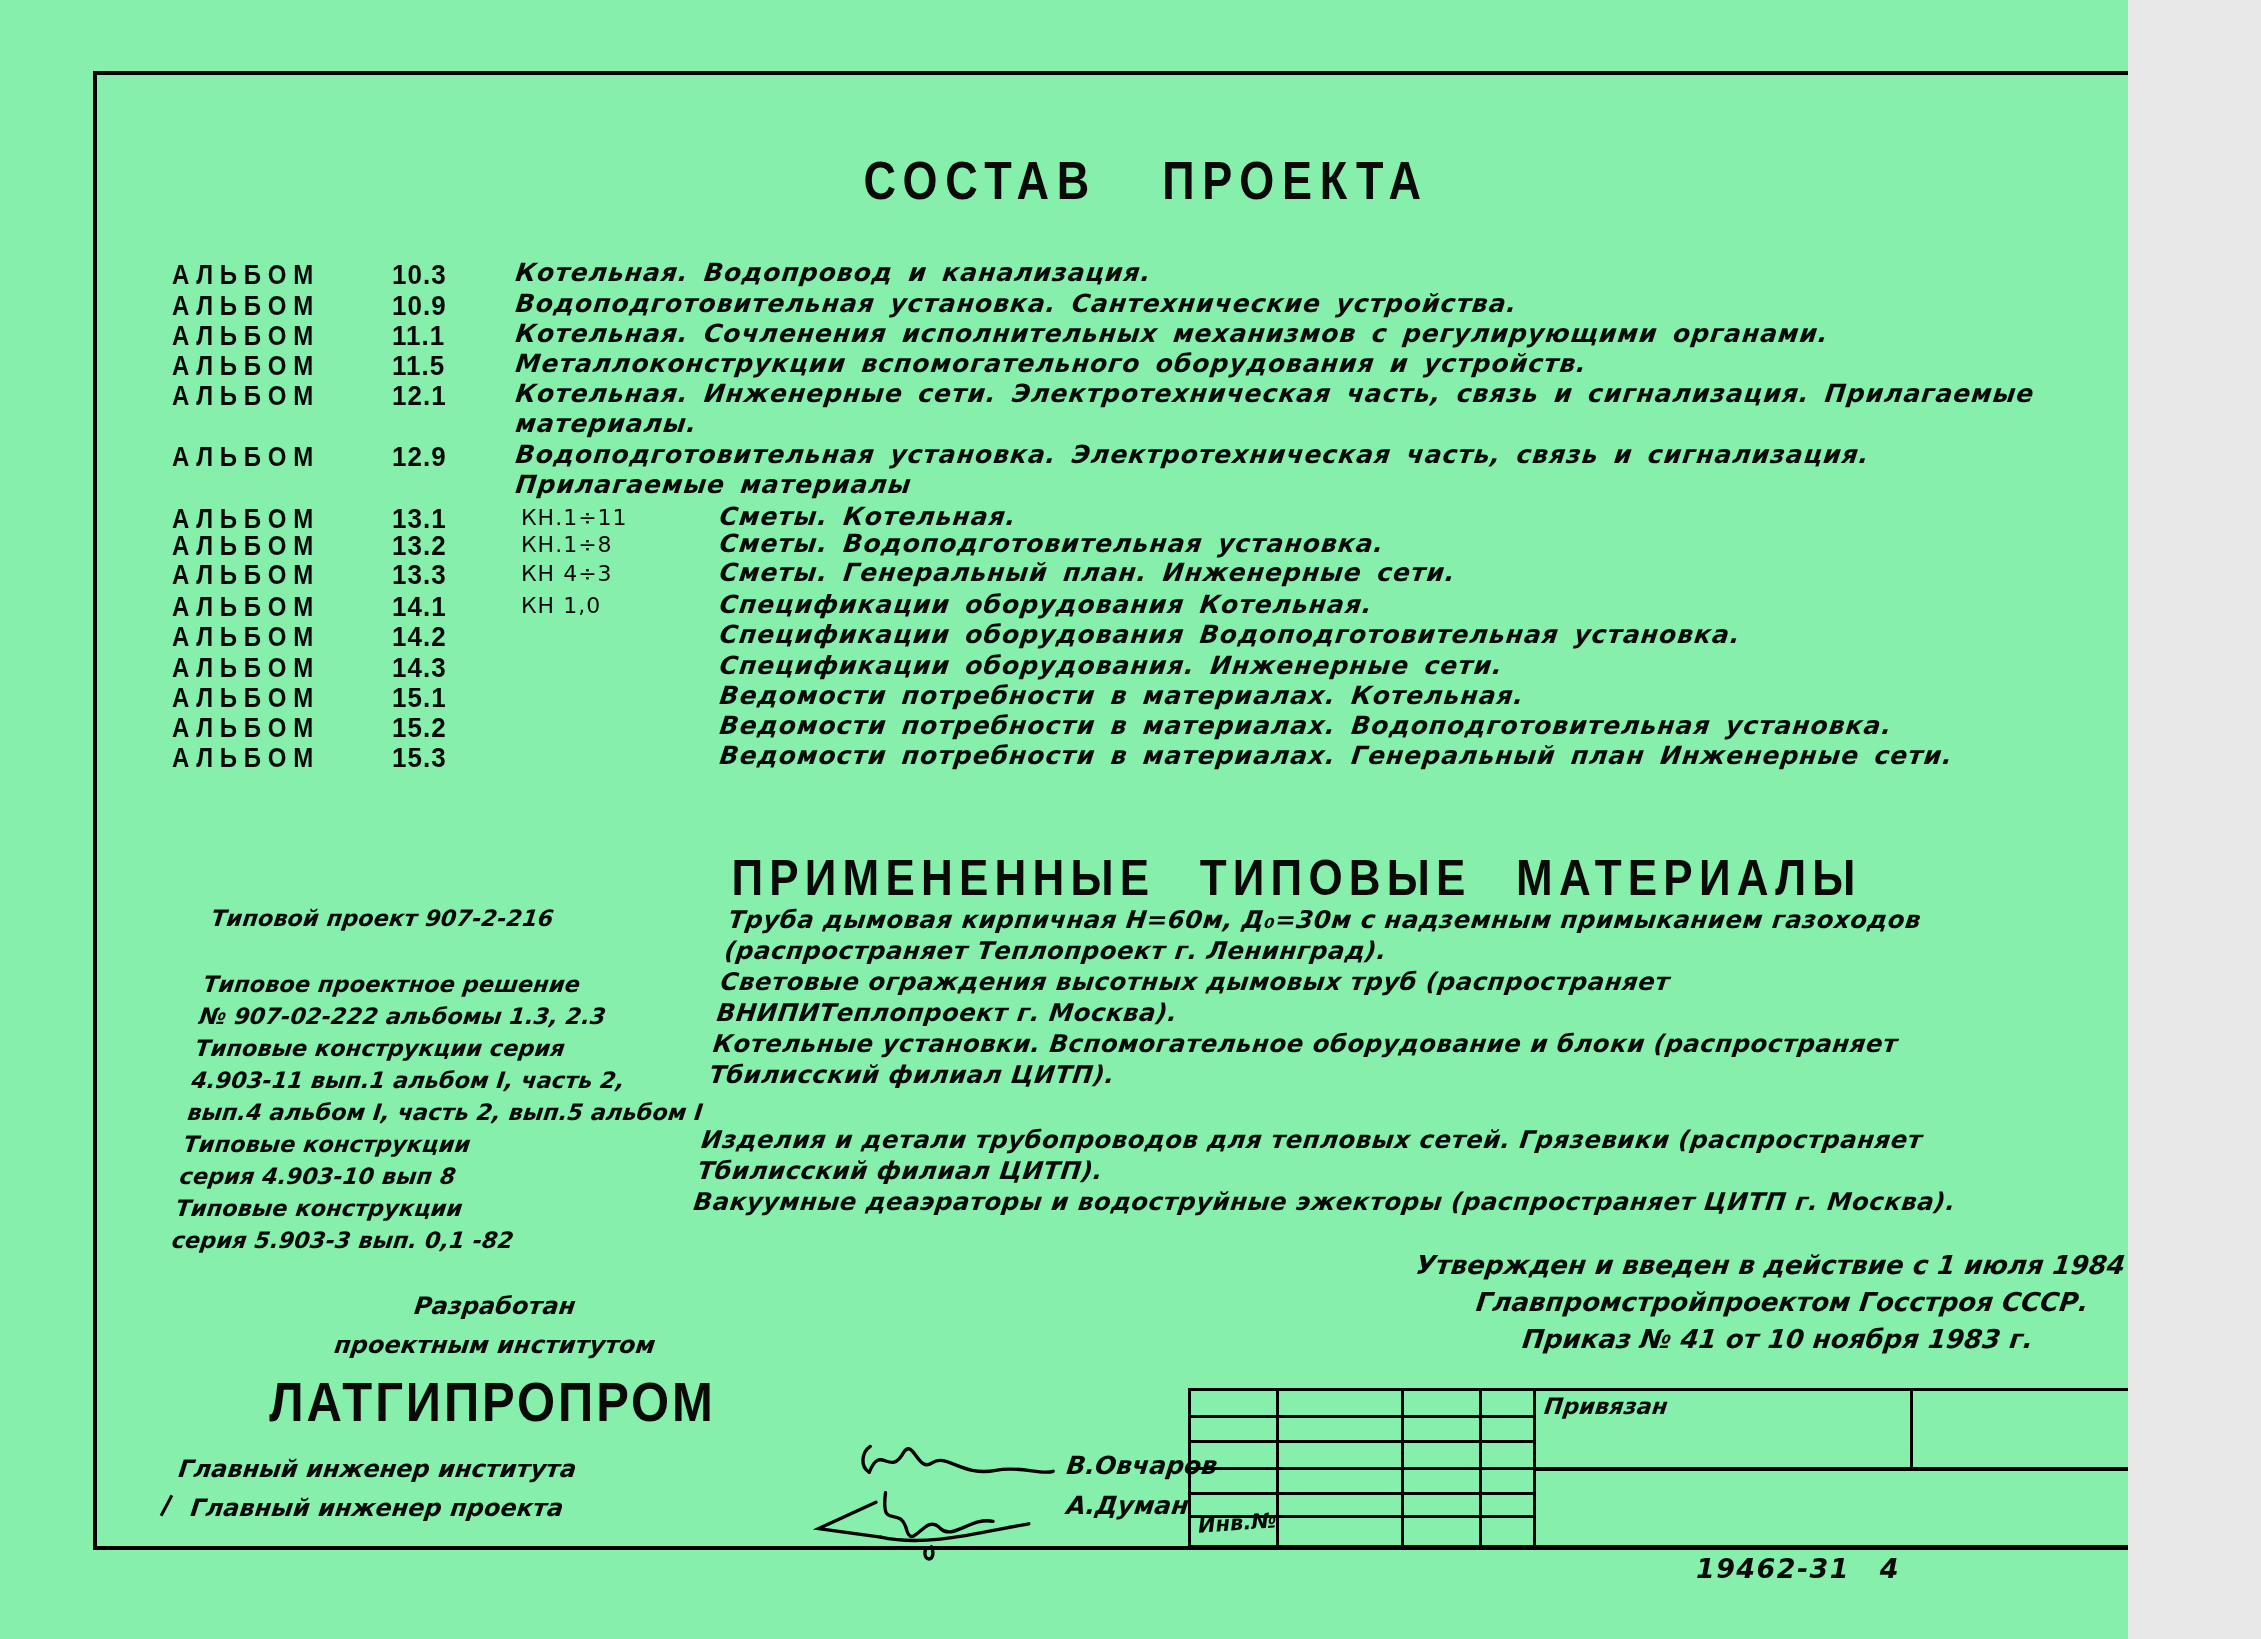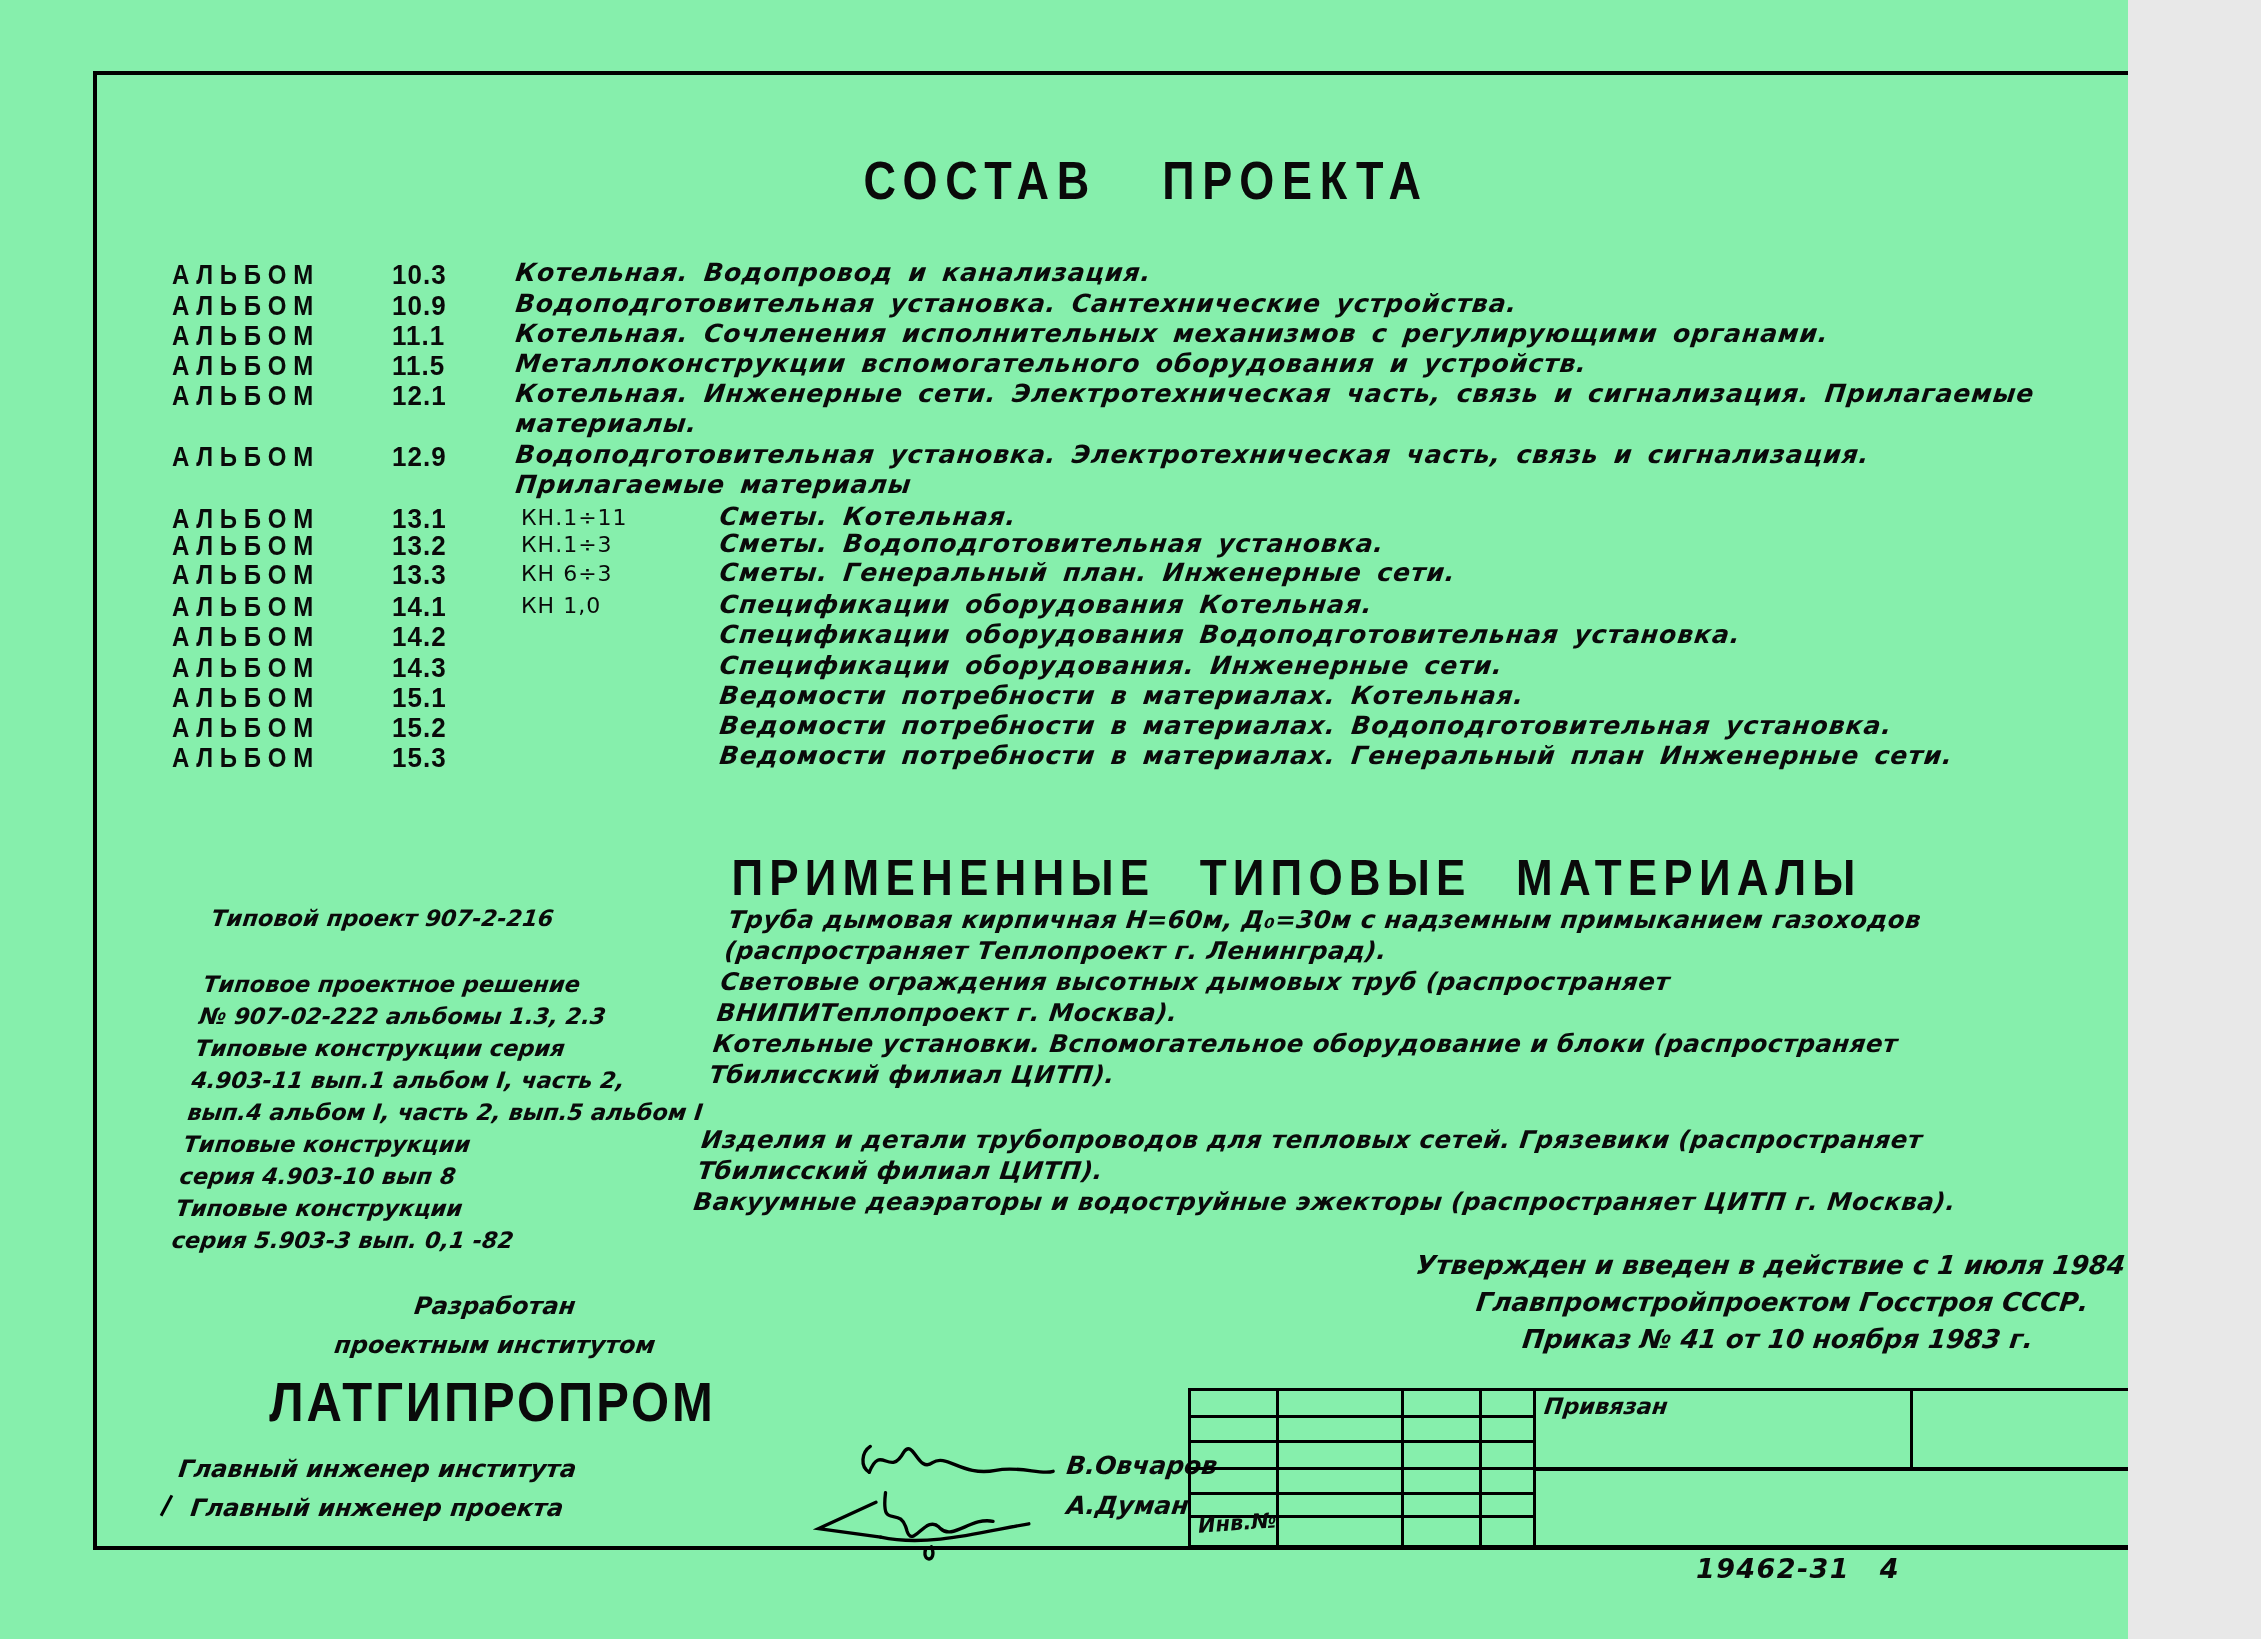--- a/index.html
+++ b/index.html
@@ -102,27 +102,27 @@
   </div>
   <div class="row" style="top:502px">
     <span class="lbl">АЛЬБОМ</span>
     <span class="num">13.1</span>
     <span class="kn">КН.1÷11</span>
     <div class="desc descB script skew">Сметы. Котельная.</div>
   </div>
   <div class="row" style="top:529px">
     <span class="lbl">АЛЬБОМ</span>
     <span class="num">13.2</span>
-    <span class="kn">КН.1÷3</span>
+    <span class="kn">КН.1÷8</span>
     <div class="desc descB script skew">Сметы. Водоподготовительная установка.</div>
   </div>
   <div class="row" style="top:558px">
     <span class="lbl">АЛЬБОМ</span>
     <span class="num">13.3</span>
-    <span class="kn">КН 6÷3</span>
+    <span class="kn">КН 4÷3</span>
     <div class="desc descB script skew">Сметы. Генеральный план. Инженерные сети.</div>
   </div>
   <div class="row" style="top:590px">
     <span class="lbl">АЛЬБОМ</span>
     <span class="num">14.1</span>
     <span class="kn">КН 1,0</span>
     <div class="desc descB script skew">Спецификации оборудования Котельная.</div>
   </div>
   <div class="row" style="top:620px">
     <span class="lbl">АЛЬБОМ</span>

